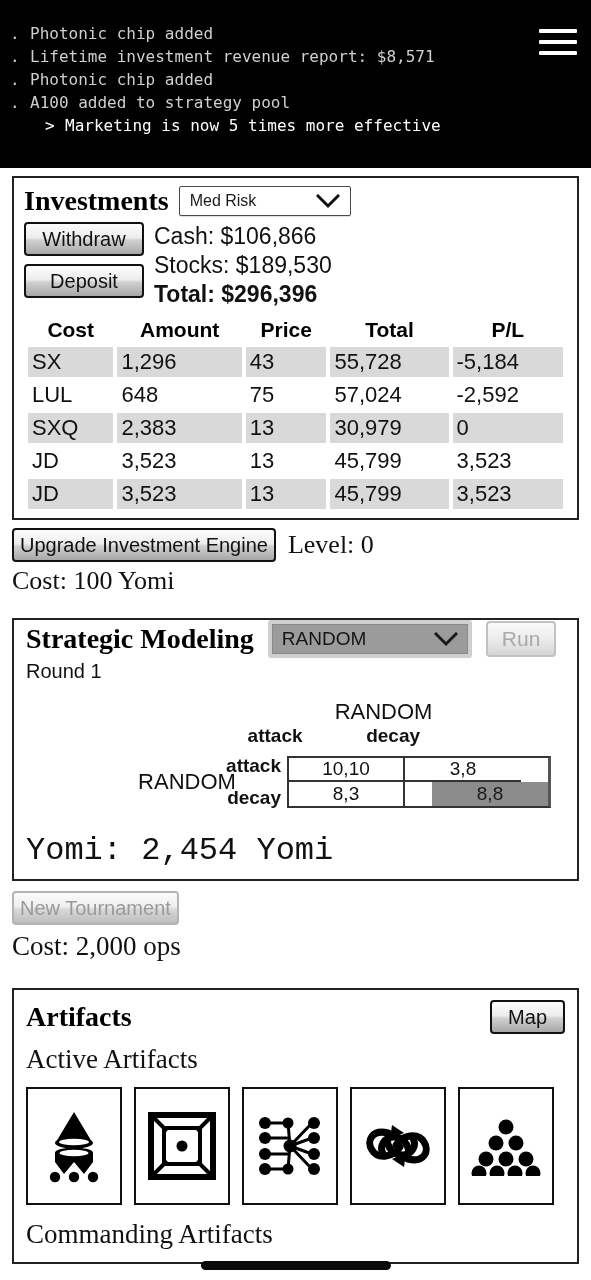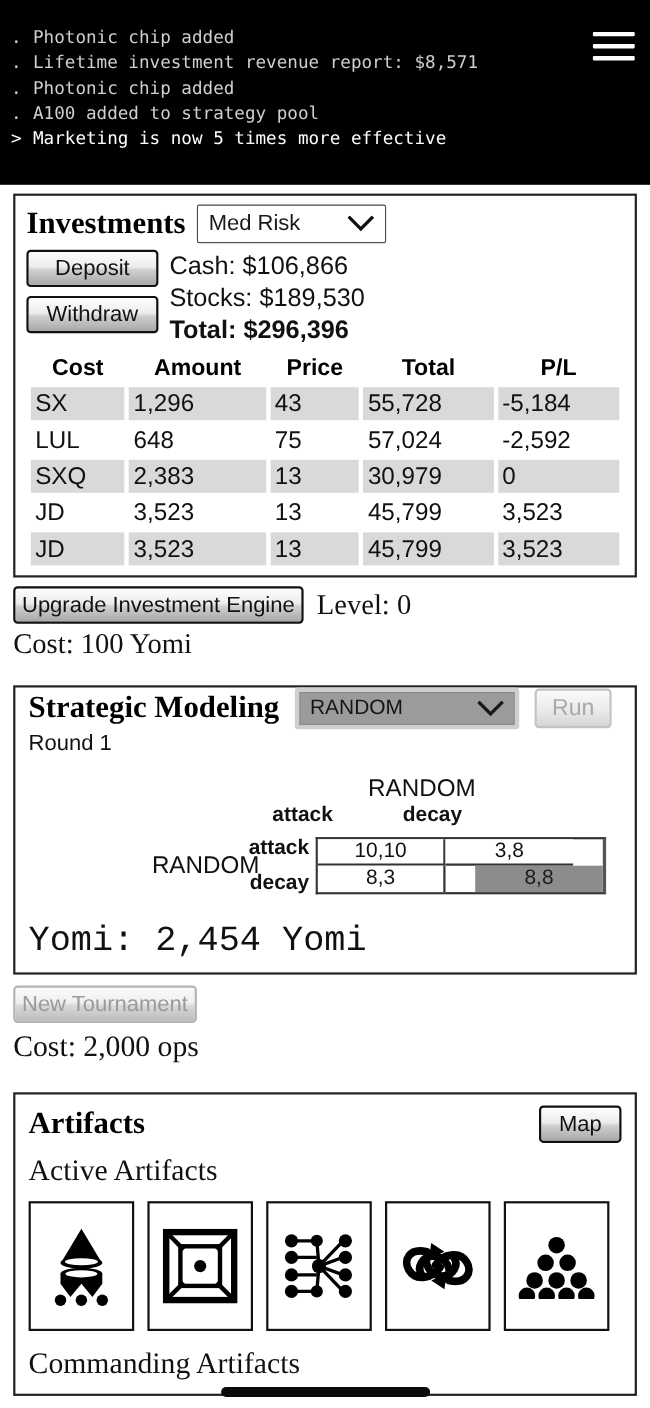--- a/index.html
+++ b/index.html
@@ -15,21 +15,21 @@
     background:#000;color:#d8d8d8;
     height:168px;box-sizing:border-box;
     padding:22px 0 0 0;position:relative;
     font-family:"DejaVu Sans Mono","Liberation Mono",monospace;
   }
   .console-lines{padding-left:10px;}
   .cline{
     font-size:16px;line-height:23px;letter-spacing:0px;
     white-space:pre;color:#cfcfcf;
   }
-  .cline.current{color:#ffffff;}
+  .cline.current{color:#ffffff;margin-left:35px;}
   .cmark{display:inline-block;width:20px;}
   .hamburger{
     position:absolute;top:27px;right:14px;width:38px;height:30px;
     display:flex;flex-direction:column;justify-content:space-between;
     padding:2px 0;box-sizing:border-box;cursor:pointer;
   }
   .hamburger span{display:block;height:4px;background:#fff;border-radius:1px;width:38px;}
 
   
   .panel{
@@ -40,21 +40,21 @@
   
   #investments{padding:8px 10px 6px 10px;}
   .inv-head{display:flex;align-items:center;gap:10px;}
   .panel-title{
     font-family:"Liberation Serif","DejaVu Serif",serif;
     font-weight:bold;font-size:28px;color:#000;line-height:30px;
   }
   .select-box{
     display:flex;align-items:center;justify-content:space-between;
     border:1.5px solid #4a4a4a;background:#fff;border-radius:2px;
-    padding:5px 10px;min-width:150px;font-size:20px;color:#1a1a1a;
+    padding:5px 10px;min-width:150px;font-size:16px;color:#1a1a1a;
     box-shadow:0 1px 0 rgba(0,0,0,.12);cursor:pointer;
   }
   .select-box .chev{margin-left:14px;display:inline-block;}
   .chev svg{display:block;}
 
   .inv-body{display:flex;gap:10px;margin-top:6px;align-items:flex-start;}
   .btncol{display:flex;flex-direction:column;gap:8px;width:120px;}
   .btn{
     font-family:"Liberation Sans",sans-serif;
     font-size:20px;color:#111;text-align:center;
@@ -165,22 +165,22 @@
         <span class="chev">
           <svg width="24" height="15" viewBox="0 0 24 15">
               <path d="M2 2 L12 12 L22 2" stroke="#111" stroke-width="3" fill="none" stroke-linecap="square"></path>
             </svg>
         </span>
       </div>
     </div>
 
     <div class="inv-body">
       <div class="btncol">
+        <div class="btn">Withdraw</div>
         <div class="btn">Deposit</div>
-        <div class="btn">Withdraw</div>
       </div>
       <div>
         <div class="money">Cash: $106,866</div>
         <div class="money">Stocks: $189,530</div>
         <div class="money" style="font-weight:bold">Total: $296,396</div>
       </div>
     </div>
 
     <table class="stocks">
       <thead>

